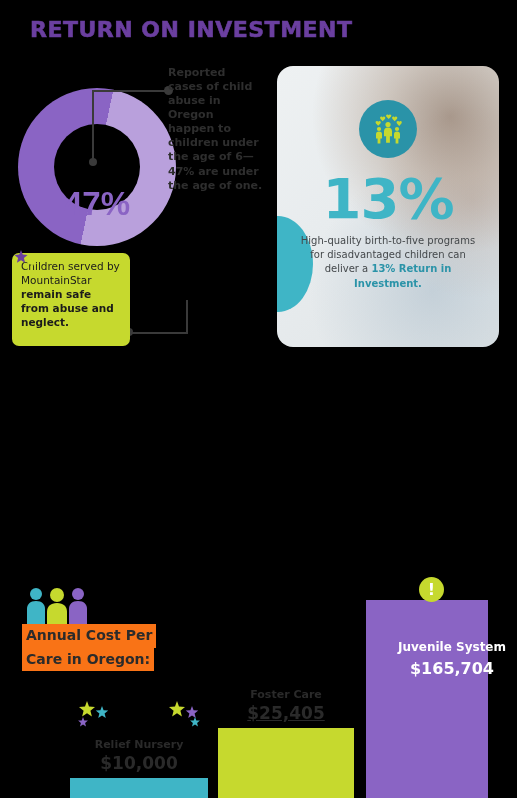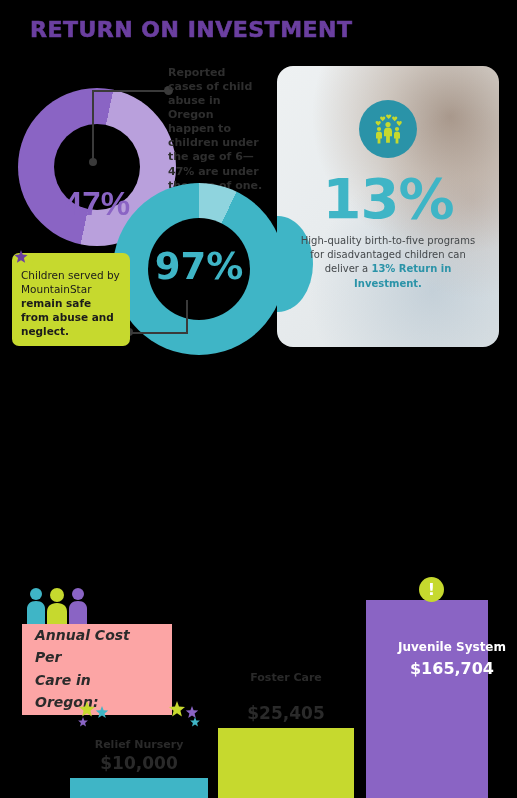--- a/index.html
+++ b/index.html
@@ -76,21 +76,21 @@
   }
   .lead-teal{position:absolute;left:128px;top:300px;width:60px;height:38px;}
   .lead-teal .v{position:absolute;right:0;top:0;width:2px;height:34px;background:#3a3a3a;}
   .lead-teal .h{position:absolute;left:0;top:32px;width:60px;height:2px;background:#3a3a3a;}
   .lead-teal .dot{position:absolute;left:-3px;top:28px;width:8px;height:8px;border-radius:50%;background:#3a3a3a;}
 
   
   .callout{
     position:absolute;left:12px;top:253px;width:118px;height:93px;
     background:#c6d92e;border-radius:7px;
-    padding:16px 9px;box-sizing:border-box;
+    padding:7px 9px;box-sizing:border-box;
     color:#1b1b1b;font-size:10.5px;line-height:1.33;
     font-family:"DejaVu Sans", sans-serif;
   }
   .callout b{font-weight:bold;}
   .star-deco{position:absolute;left:14px;top:250px;width:24px;height:20px;}
 
   
   .card{
     position:absolute;left:277px;top:66px;width:222px;height:281px;
     border-radius:16px;overflow:hidden;
@@ -121,38 +121,38 @@
   }
   .card-text b{color:#2a93a8;font-weight:bold;}
 
   
   .people-icon{position:absolute;left:24px;top:586px;width:66px;height:38px;}
   .cost-label{
     position:absolute;left:22px;top:624px;width:150px;
     color:#2b2b2b;font-size:14px;font-weight:bold;line-height:1.55;
     font-family:"DejaVu Sans", sans-serif;
   }
-  .cost-label span{background:#fca5a5;padding:1px 13px;display:inline-block;font-style:italic;}
+  .cost-label span{background:#f97316;padding:1px 4px;display:inline-block;}
 
   .bar{position:absolute;bottom:0;}
   .bar-teal{left:70px;width:138px;height:20px;background:#3fb5c6;}
   .bar-green{left:218px;width:136px;height:70px;background:#c6d92e;}
   .bar-purple{left:366px;width:122px;height:198px;background:#8a64c4;}
 
   .bar-lbl{position:absolute;text-align:center;font-family:"DejaVu Sans", sans-serif;}
   .lbl-teal{
     left:70px;bottom:24px;width:138px;color:#2a2a2a;
     font-size:11px;font-weight:bold;line-height:1.25;filter:blur(0.5px);
   }
   .lbl-teal .amt{font-size:17px;display:block;margin-top:1px;}
   .lbl-green{
     left:218px;bottom:74px;width:136px;color:#2a2a2a;
     font-size:11px;font-weight:bold;line-height:1.25;filter:blur(0.5px);
   }
-  .lbl-green .amt{font-size:17px;display:block;margin-top:18px;}
+  .lbl-green .amt{font-size:17px;display:block;margin-top:1px;text-decoration:underline;}
   .lbl-purple{
     left:366px;bottom:118px;width:122px;color:#ffffff;
     font-size:12px;font-weight:bold;line-height:1.3;padding-left:25px;
   }
   .lbl-purple .amt{font-size:16px;display:block;margin-top:4px;}
 
   .excl{
     position:absolute;left:419px;top:577px;width:25px;height:25px;
     border-radius:50%;background:#c6d92e;
     display:flex;align-items:center;justify-content:center;
@@ -174,24 +174,20 @@
     <div class="val">47%</div>
   </div>
   <div class="lead-purple">
     <div class="h"></div>
       <div class="v"></div>
     <div class="dot"></div>
       <div class="dot2"></div>
   </div>
   <div class="note-purple">Reported cases of child abuse in Oregon happen to children under the age of 6—47% are under the age of one.</div>
 
-  <div class="donut-teal">
-    <div class="hole"></div>
-    <div class="val">97%</div>
-  </div>
   <div class="lead-teal">
     <div class="v"></div>
       <div class="h"></div>
       <div class="dot"></div>
   </div>
 
   <div class="callout">
     <span>Children served by MountainStar </span><b>remain safe from abuse and neglect.</b>
   </div>
   <svg class="star-deco" viewBox="0 0 24 20">

